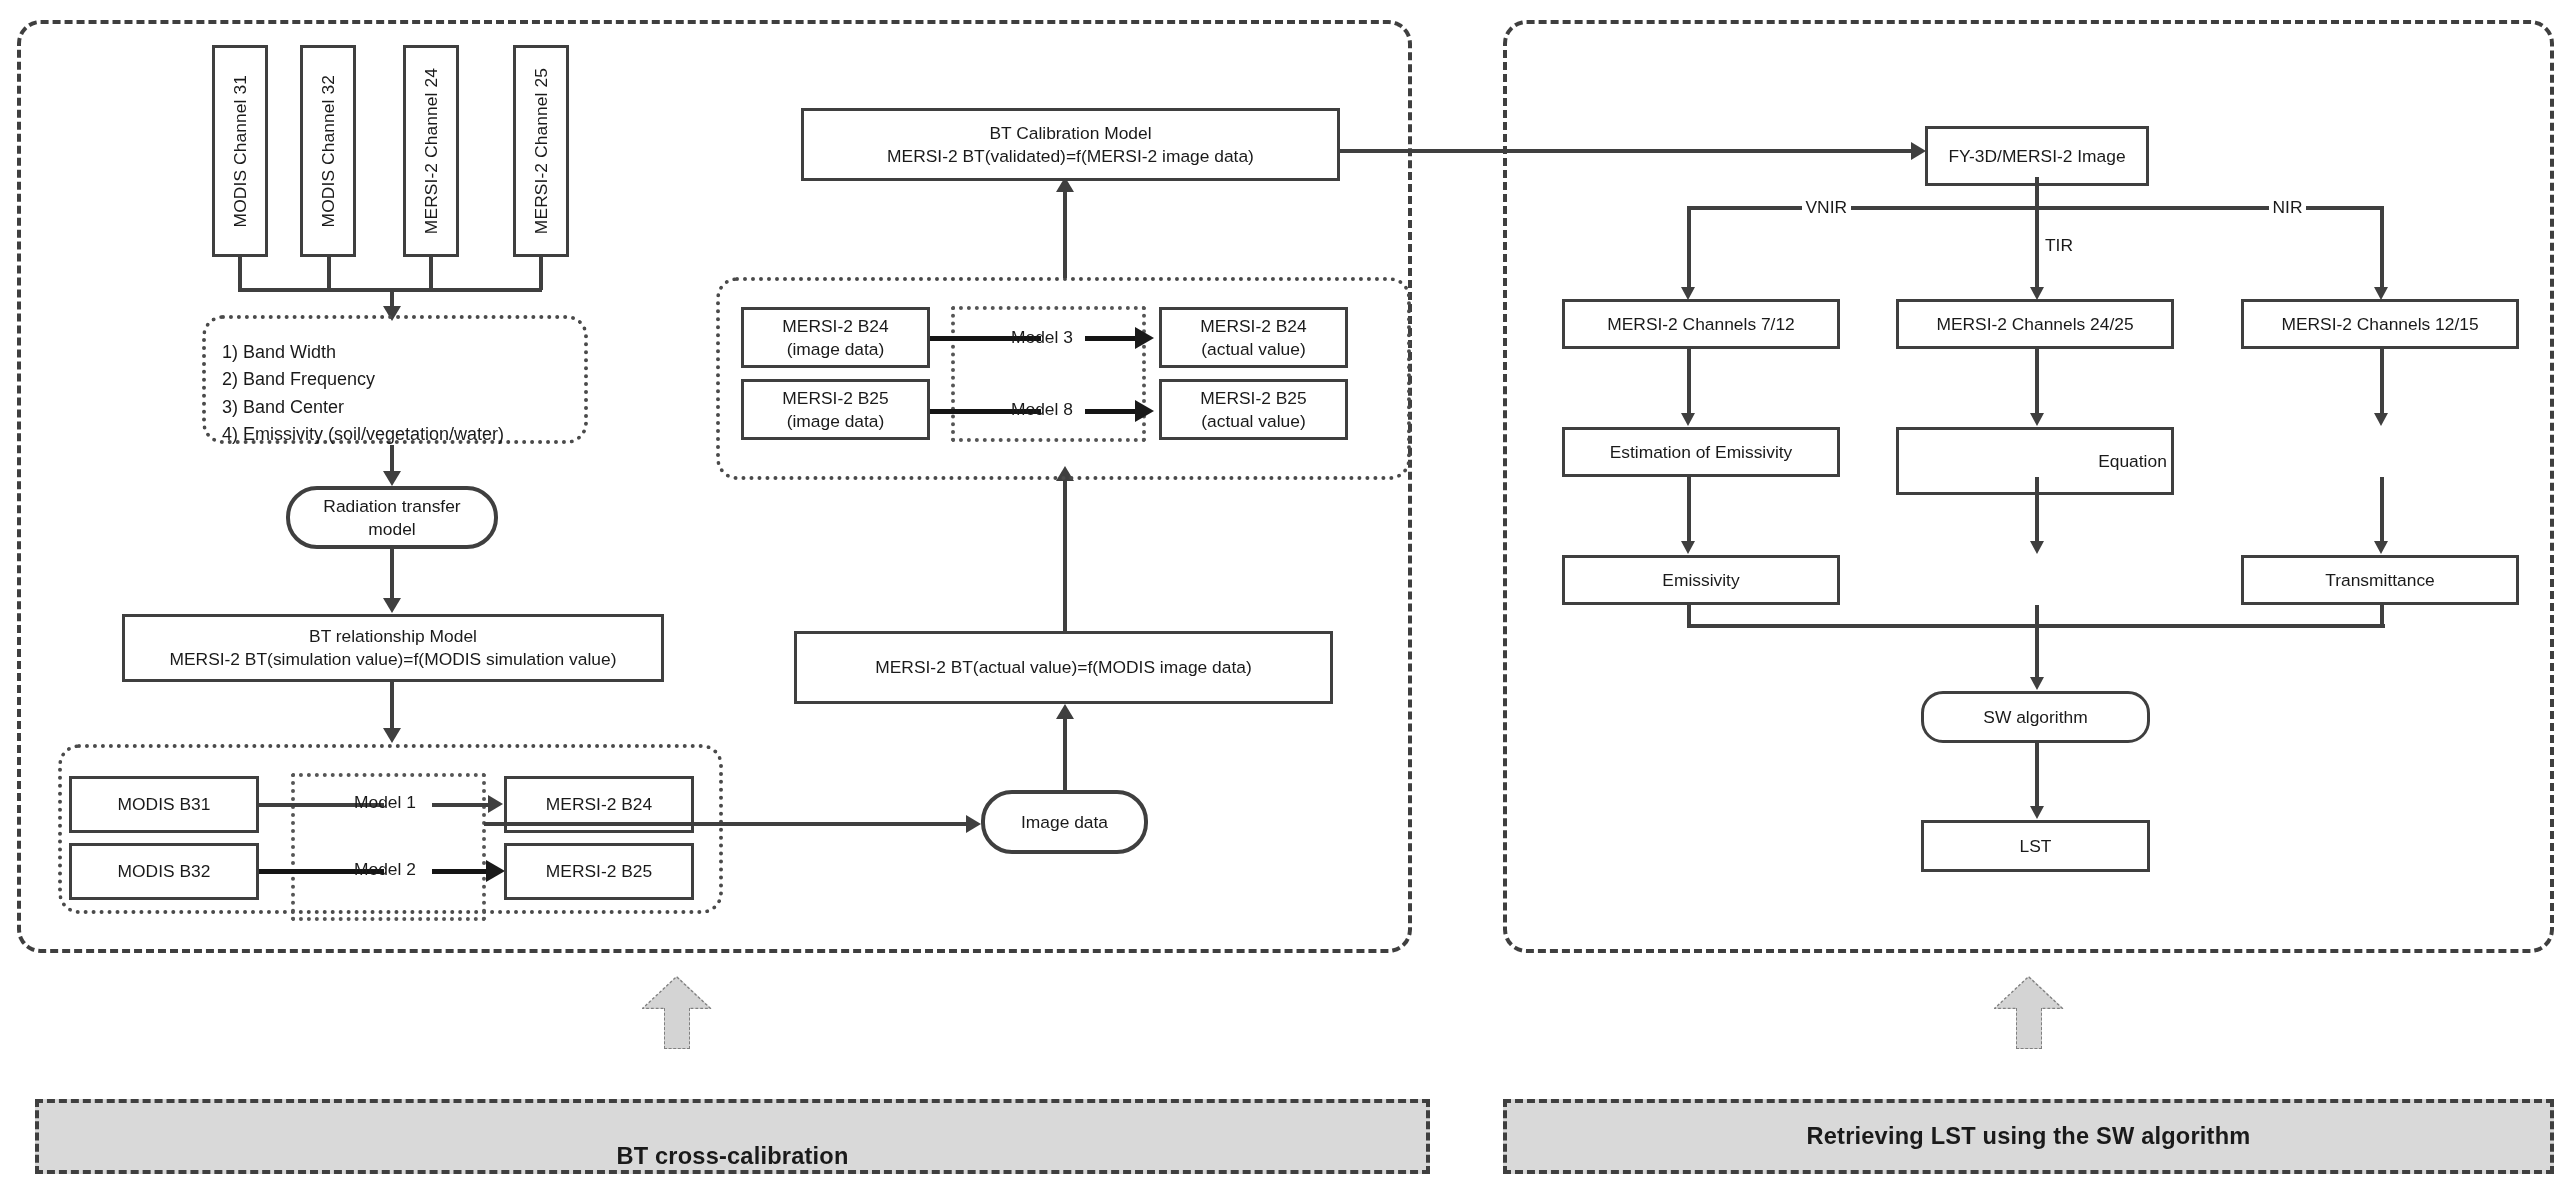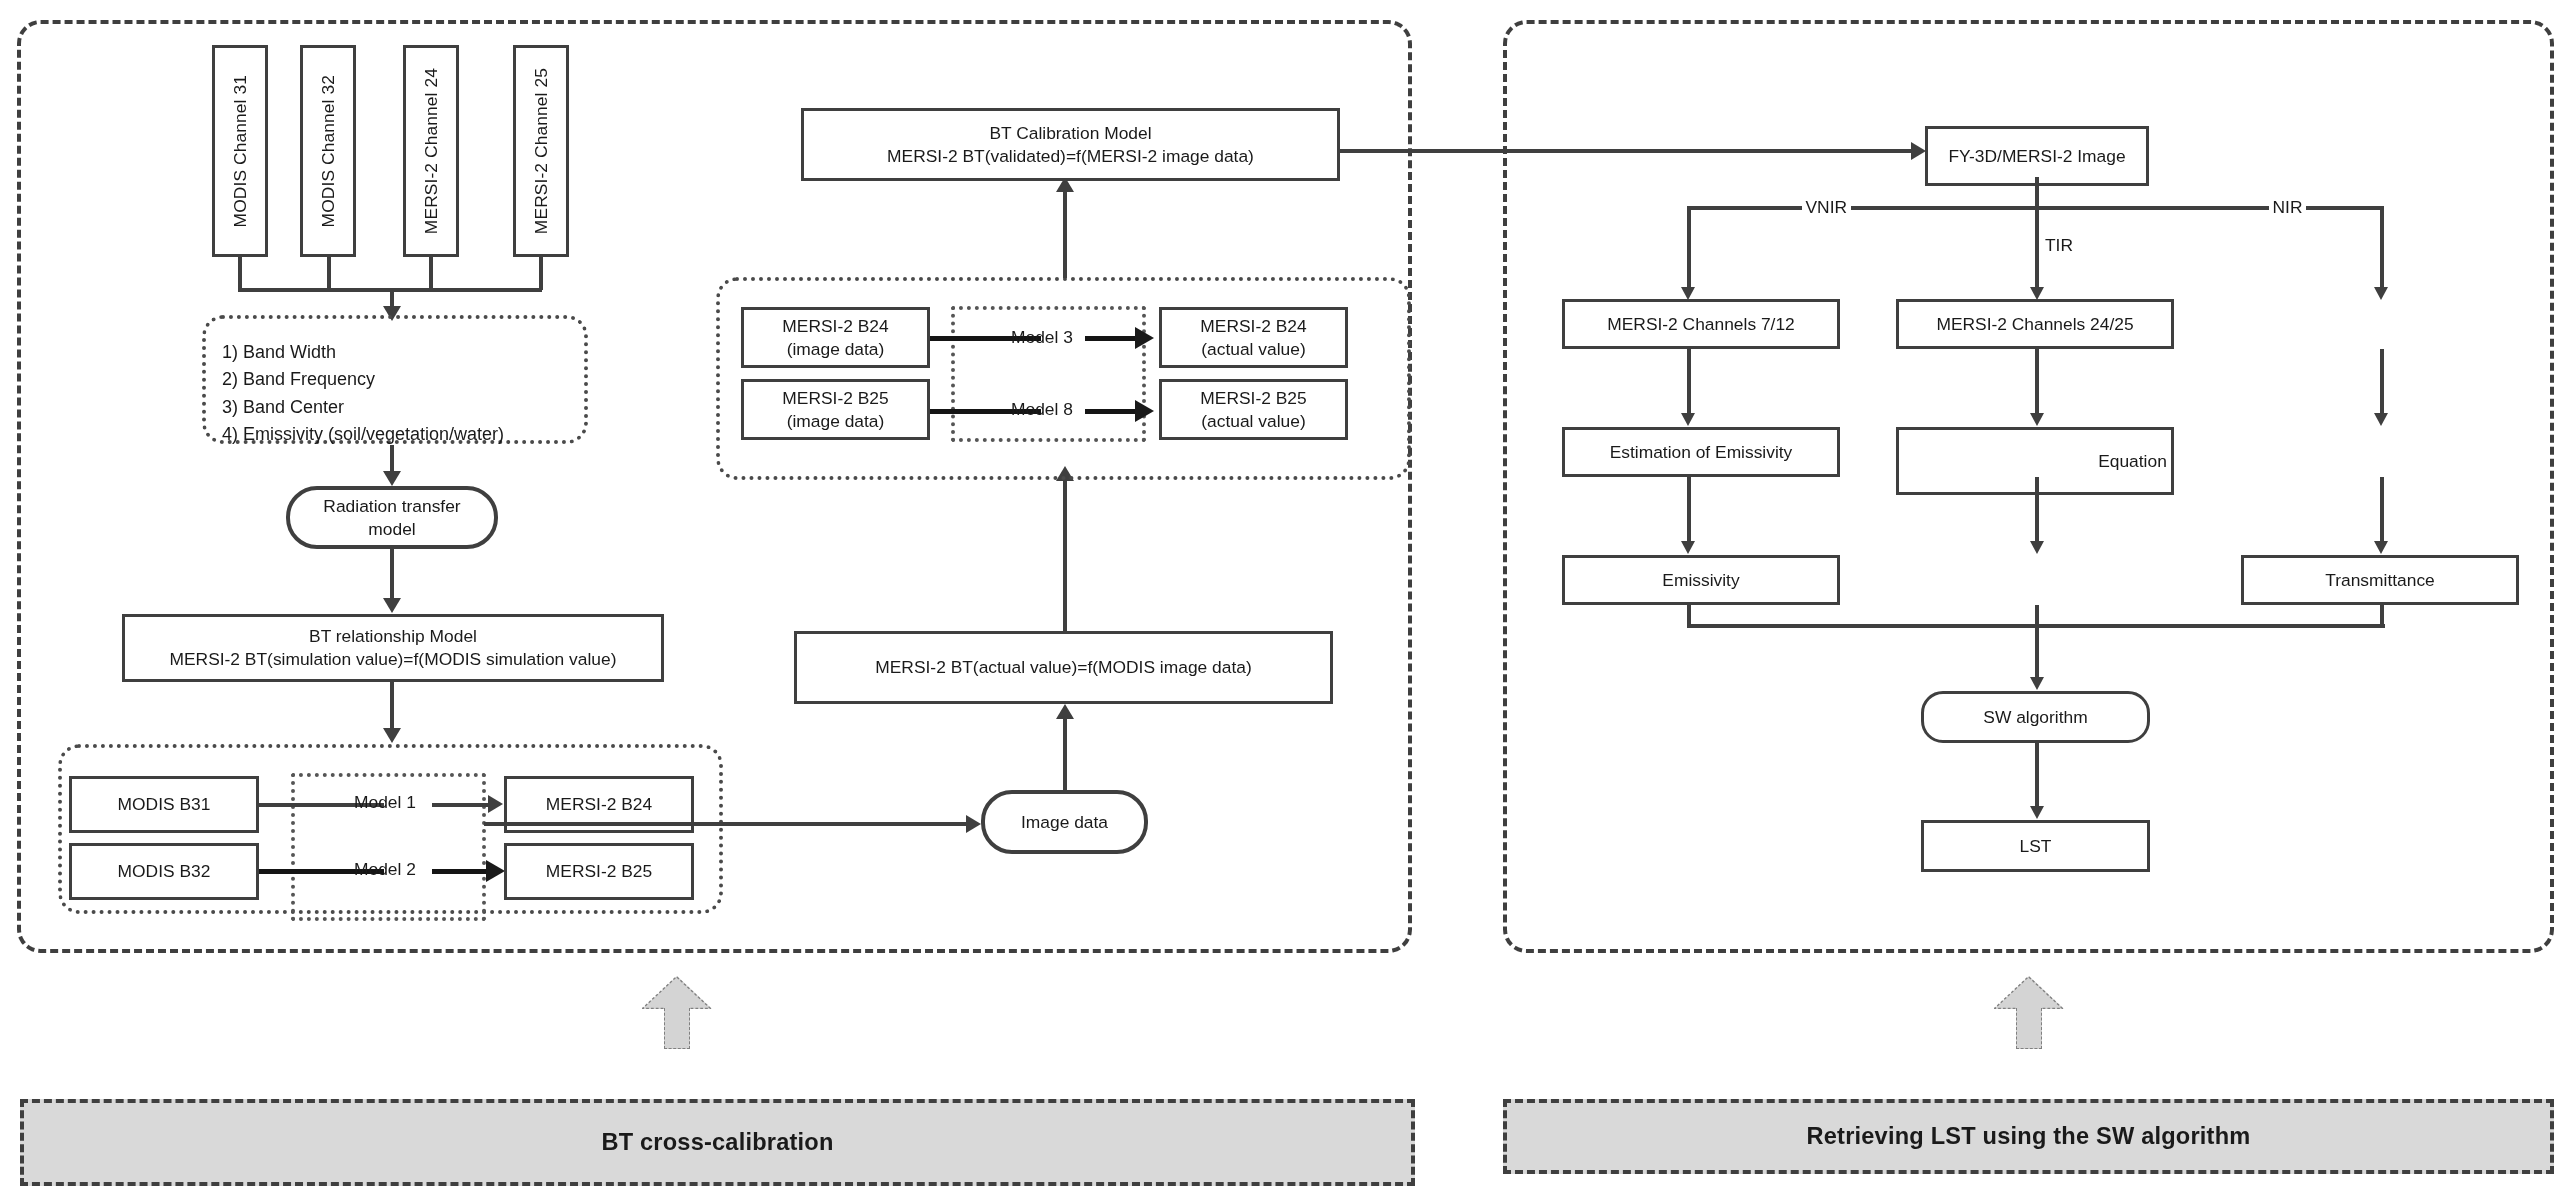--- a/index.html
+++ b/index.html
@@ -354,20 +354,23 @@
     <span>MERSI-2 Channels 24/25</span>
   </div>
   <div class="abs ln vln" style="left:2035px;top:349px;height:67px;"></div>
   <div class="abs arr-d small" style="left:2030px;top:413px;"></div>
   <div class="abs node" style="left:1896px;top:427px;width:278px;height:68px;justify-content:flex-end;">
     <span>Equation</span>
   </div>
   <div class="abs ln vln" style="left:2035px;top:477px;height:67px;"></div>
   <div class="abs arr-d small" style="left:2030px;top:541px;"></div>
 
+  <div class="abs node" style="left:2241px;top:299px;width:278px;height:50px;">
+    <span>MERSI-2 Channels 12/15</span>
+  </div>
   <div class="abs ln vln" style="left:2380px;top:349px;height:67px;"></div>
   <div class="abs arr-d small" style="left:2374px;top:413px;"></div>
   <div class="abs ln vln" style="left:2380px;top:477px;height:67px;"></div>
   <div class="abs arr-d small" style="left:2374px;top:541px;"></div>
   <div class="abs node" style="left:2241px;top:555px;width:278px;height:50px;">
     <span>Transmittance</span>
   </div>
 
   <div class="abs ln vln thick" style="left:1687px;top:605px;height:21px;"></div>
   <div class="abs ln vln thick" style="left:2035px;top:605px;height:21px;"></div>
@@ -388,21 +391,21 @@
   </div>
 
   <div class="abs blockarrow" style="left:642px;top:976px;">
     <div class="head"></div>
     <div class="shaft"></div>
     <svg class="headline" viewBox="0 0 100 48" preserveAspectRatio="none">
       <polyline points="31,47 1,47 50,1 99,47 69,47" fill="none" stroke="#808080" stroke-width="2" stroke-dasharray="4,3"></polyline>
     </svg>
   </div>
 
-  <div class="abs banner" style="left:20px;top:1099px;width:1395px;height:87px;">
+  <div class="abs banner" style="left:35px;top:1099px;width:1395px;height:75px;align-items:flex-end;">
     <span>BT cross-calibration</span>
   </div>
 
   <div class="abs blockarrow" style="left:1994px;top:976px;">
     <div class="head"></div>
     <div class="shaft"></div>
     <svg class="headline" viewBox="0 0 100 48" preserveAspectRatio="none">
       <polyline points="31,47 1,47 50,1 99,47 69,47" fill="none" stroke="#808080" stroke-width="2" stroke-dasharray="4,3"></polyline>
     </svg>
   </div>

